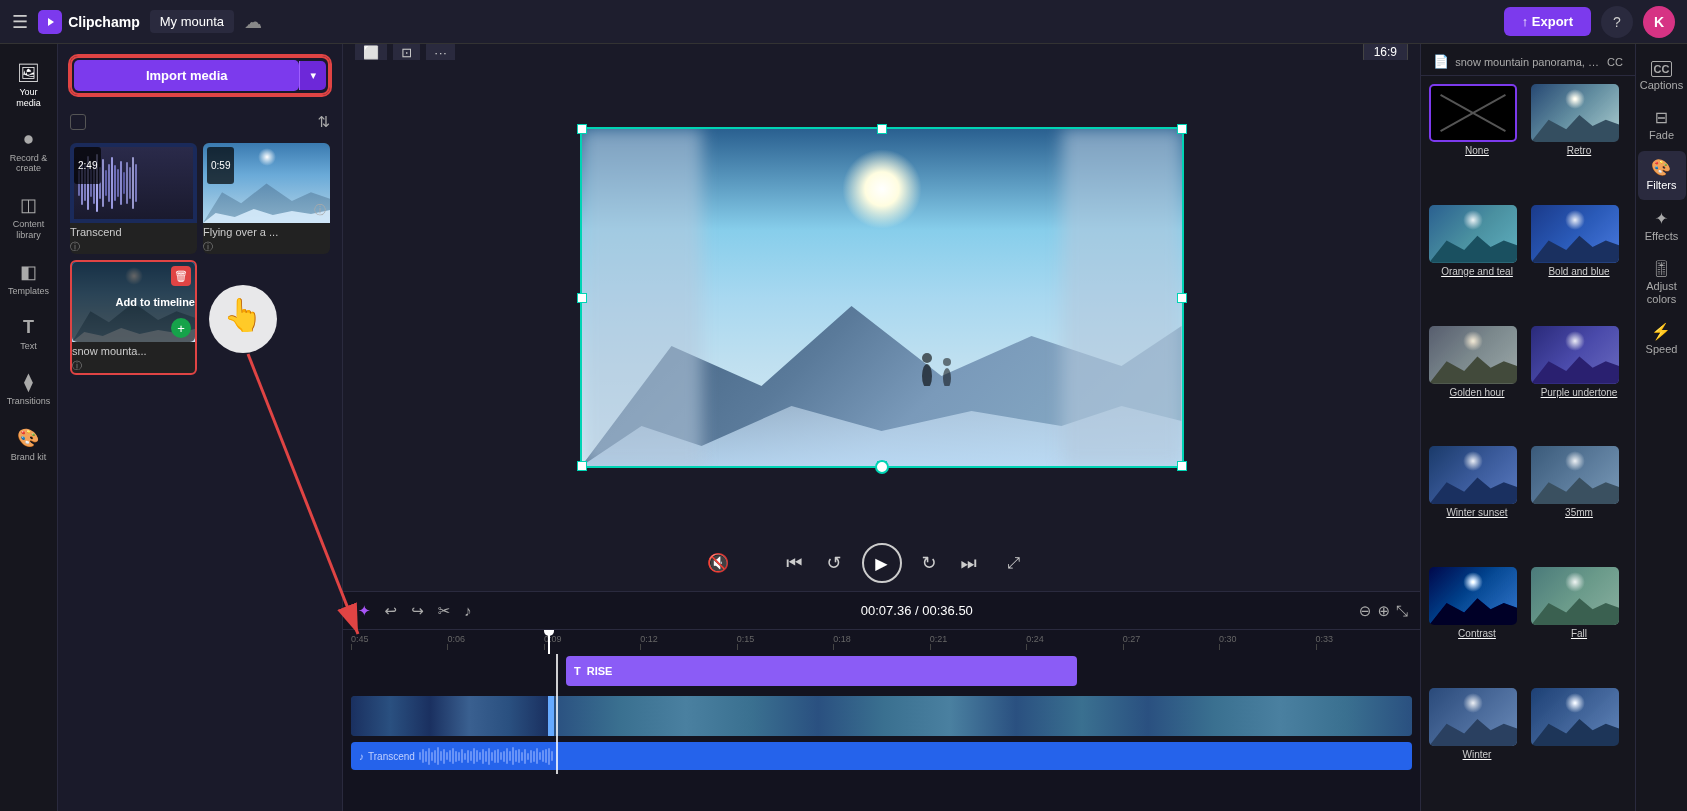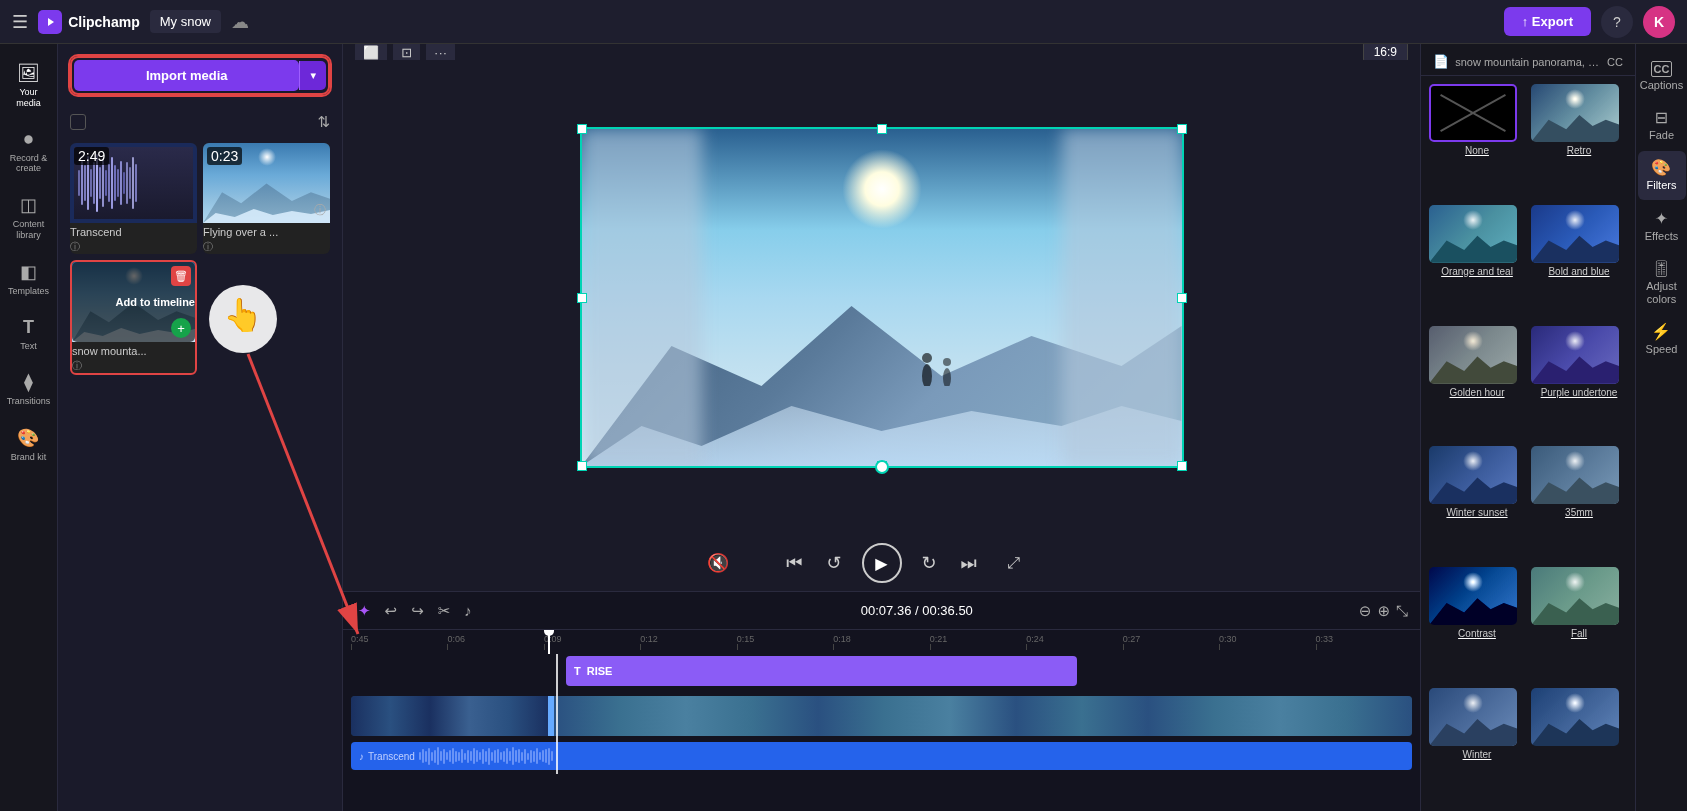--- a/index.html
+++ b/index.html
@@ -200,22 +200,22 @@
       background: #333;
       position: relative;
       overflow: hidden;
     }
     .media-thumb-duration {
       position: absolute;
       top: 4px;
       left: 4px;
       background: rgba(0,0,0,0.7);
       color: #fff;
-      font-size: 14px;
-      padding: 1px 4px;
+      font-size: 10px;
+      padding: 13px 4px;
       border-radius: 3px;
     }
     .media-thumb-info {
       position: absolute;
       bottom: 4px;
       right: 4px;
       color: #aaa;
       font-size: 11px;
     }
     .media-thumb-label {
@@ -796,21 +796,21 @@
   <div class="topbar-menu-icon">☰</div>
   <div class="topbar-logo">
     <div class="topbar-logo-icon">
       <svg width="14" height="14" viewBox="0 0 14 14">
           <rect width="14" height="14" rx="3" fill="#7c3aed"></rect>
           <polygon points="5,3 11,7 5,11" fill="white"></polygon>
         </svg>
     </div>
     <span class="topbar-logo-text">Clipchamp</span>
   </div>
-  <div class="topbar-project-name">My snow</div>
+  <div class="topbar-project-name">My mounta</div>
   <div class="topbar-cloud-icon">☁</div>
   <div class="topbar-spacer"></div>
   <button class="export-btn">↑ Export</button>
   <div class="topbar-help">?</div>
   <div class="topbar-avatar">K</div>
 </div>
 
 <div class="main-area">
 
   <div class="left-sidebar">
@@ -891,21 +891,21 @@
         </div>
       </div>
 
       <div class="media-thumb">
         <div class="media-thumb-inner">
           <div class="thumb-mountain-bg">
             <div class="thumb-mountain-shape"></div>
             <div class="thumb-snow-shape"></div>
             <div class="thumb-sun"></div>
           </div>
-          <div class="media-thumb-duration">0:23</div>
+          <div class="media-thumb-duration">0:59</div>
           <div class="media-thumb-info" style="position:absolute;bottom:4px;right:4px;font-size:12px;color:#aaa;">ⓘ</div>
         </div>
         <div class="media-thumb-label">Flying over a ...</div>
         <div class="media-thumb-sublabel">
           <span style="font-size:10px;">ⓘ</span>
         </div>
       </div>
 
       <div class="media-thumb media-thumb-highlighted" style="grid-column: span 1;">
         <div class="media-thumb-inner">

